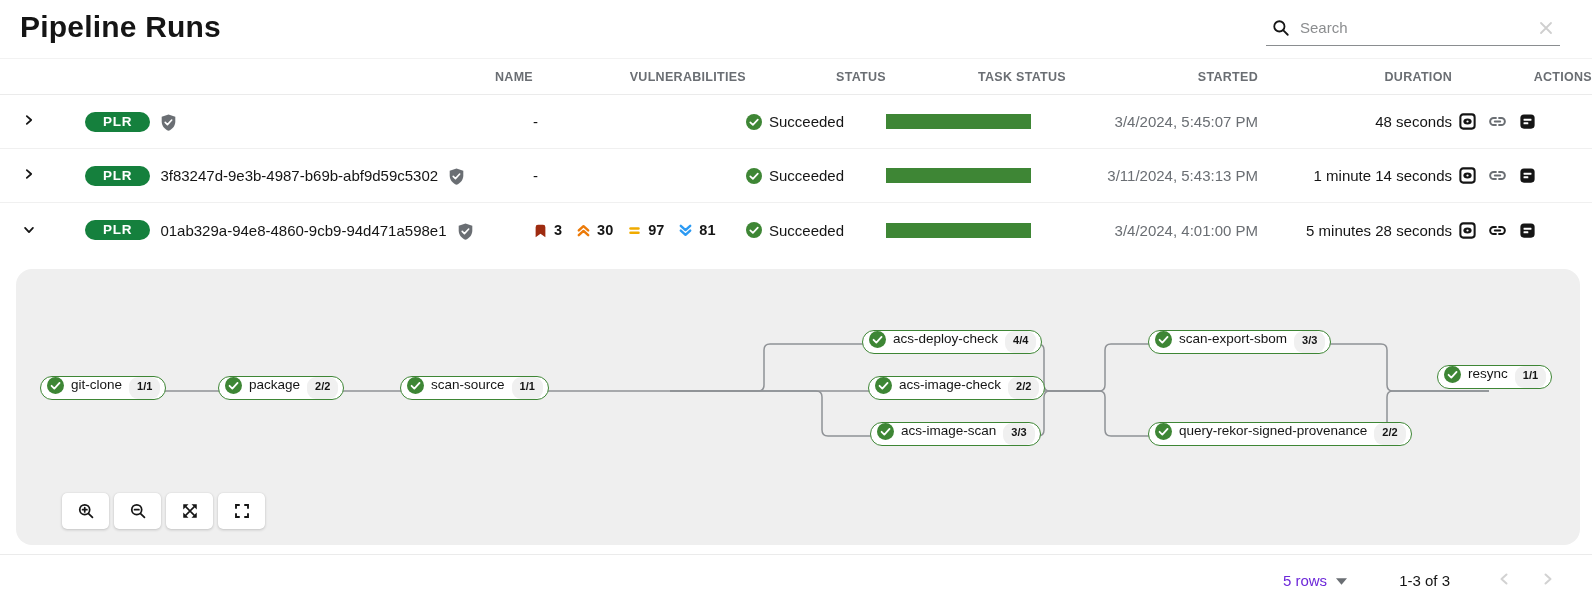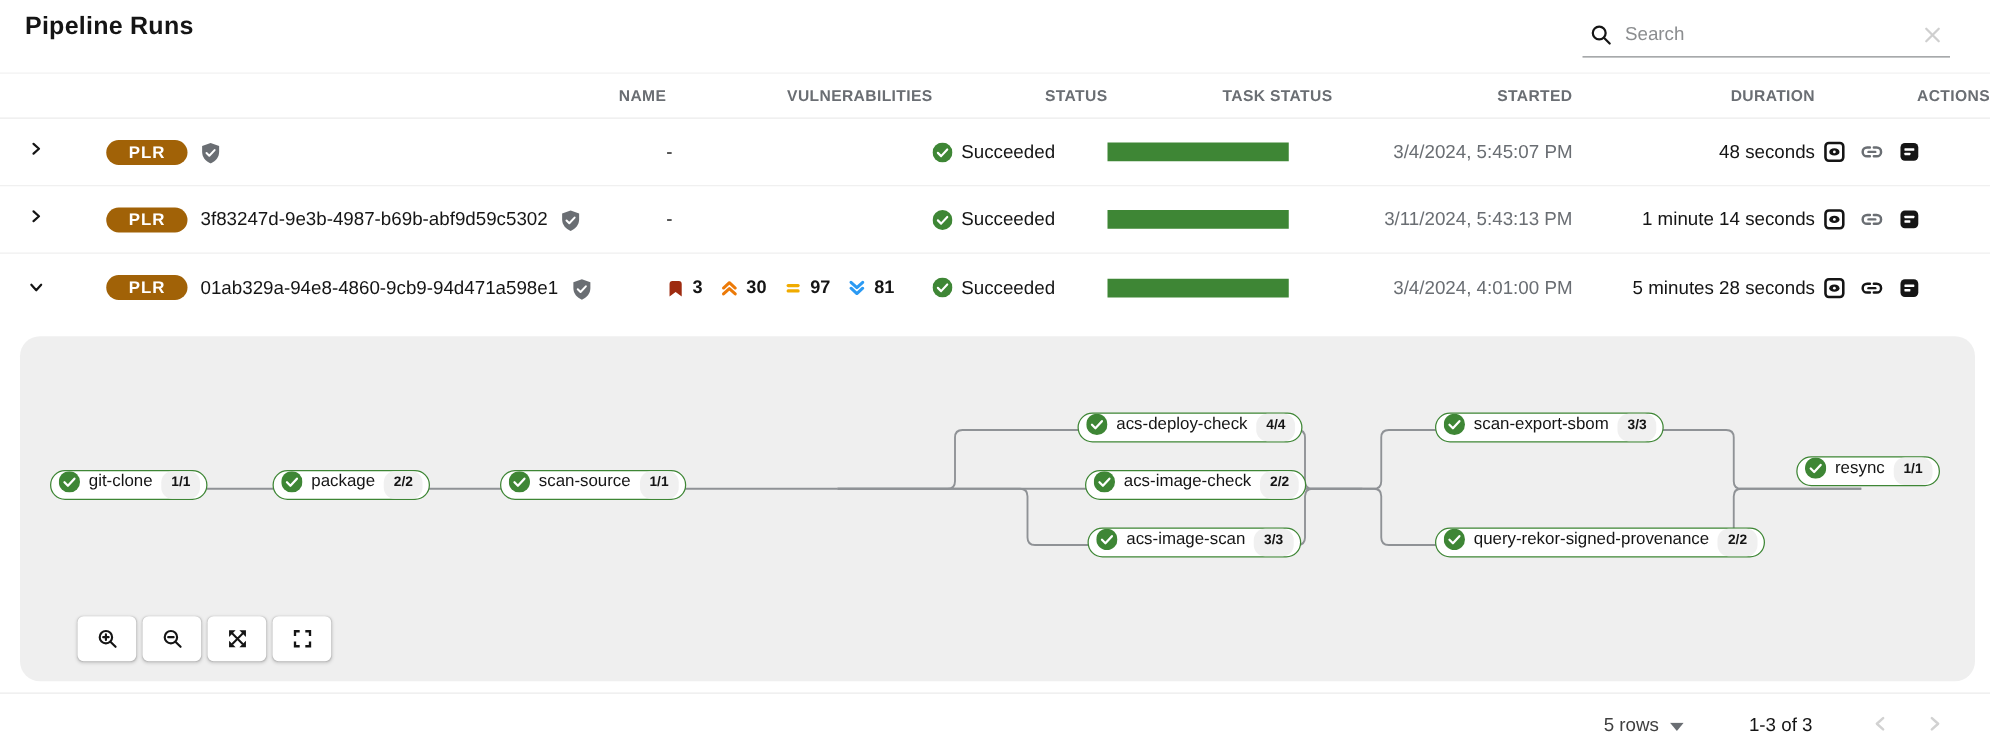--- a/index.html
+++ b/index.html
@@ -8,21 +8,21 @@
     background: #ffffff;
     font-family: "Liberation Sans", sans-serif;
     color: #151515;
     overflow: hidden;
     position: relative;
   }
   
   .topbar { position: relative; height: 58px; }
   .page-title {
     position: absolute; left: 20px; top: 10px;
-    font-size: 20px; font-weight: 700; letter-spacing: .2px;
+    font-size: 30px; font-weight: 700; letter-spacing: .2px;
   }
   .search-box {
     position: absolute; right: 32px; top: 10px; width: 294px; height: 36px;
     border-bottom: 1px solid #8a8d90;
     display: flex; align-items: center; gap: 10px; padding: 0 4px 0 6px;
   }
   .search-box input {
     border: none; outline: none; flex: 1; font-size: 15px;
     font-family: "Liberation Sans", sans-serif; color: #0c4a6e; background: transparent;
   }
@@ -44,21 +44,21 @@
     border-bottom: 1px solid #ebebeb;
     font-size: 12.5px; font-weight: 700; color: #6a6e73; letter-spacing: .3px;
   }
   .trow { height: 54px; border-bottom: 1px solid #f0f0f0; }
   .trow.expanded { border-bottom: none; }
   .expander { padding-left: 22px; display: flex; }
   .expander svg { width: 14px; height: 14px; }
   .chev-down { transform: rotate(90deg); }
   .name-cell { display: flex; align-items: center; gap: 10px; }
   .plr-badge {
-    background: #a16207; color: #fff; border-radius: 12px;
+    background: #15803d; color: #fff; border-radius: 12px;
     padding: 2px 18px 3px; font-size: 13.5px; font-weight: 700; letter-spacing: .8px;
   }
   .row-name { font-size: 15px; }
   .shield svg { width: 17px; height: 17px; display: block; margin-top: 2px; }
   .vuln-cell { display: flex; align-items: center; gap: 14px; font-size: 15px; }
   .vuln-group { display: flex; align-items: center; gap: 6px; }
   .vuln-group svg { width: 15px; height: 15px; display: block; }
   .vuln-count { font-size: 14.5px; font-weight: 700; }
   .status-cell { display: flex; align-items: center; gap: 7px; font-size: 15px; }
   .status-cell svg { width: 16px; height: 16px; display: block; }
@@ -98,21 +98,21 @@
   }
   .ctrl-btn svg { width: 18px; height: 18px; display: block; }
 
   
   .footer {
     height: 51px; display: flex; align-items: center; justify-content: flex-end;
     padding-right: 36px; font-size: 15px;
   }
   .rows-select { display: flex; align-items: center; gap: 9px; margin-right: 52px;
     background: none; border: none; font-size: 15px; font-family: "Liberation Sans", sans-serif;
-    color: #404040; cursor: pointer; }
+    color: #6d28d9; cursor: pointer; }
   .rows-select svg { width: 11px; height: 7px; display: block; margin-top: 2px; }
   .range-label { margin-right: 46px; }
   .pager { display: flex; gap: 28px; }
   .pager button { background: none; border: none; color: #d2d2d2; display: flex; cursor: default; }
   .pager svg { width: 16px; height: 16px; }
 </style>
 </head>
 <body>
 
 <div class="topbar">

